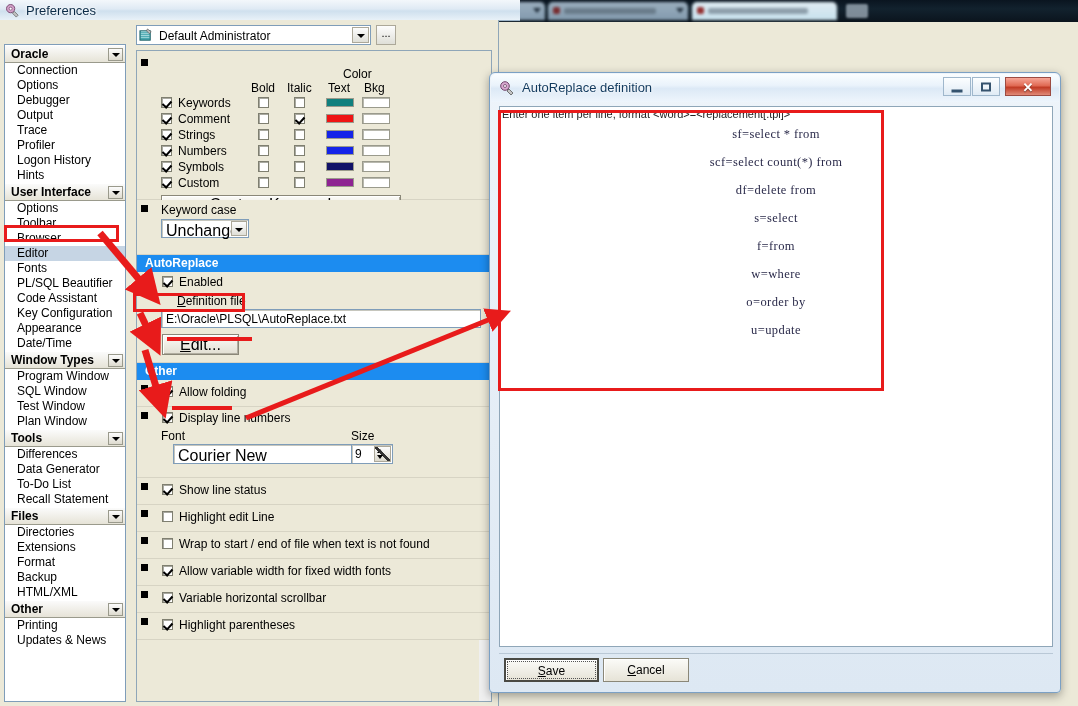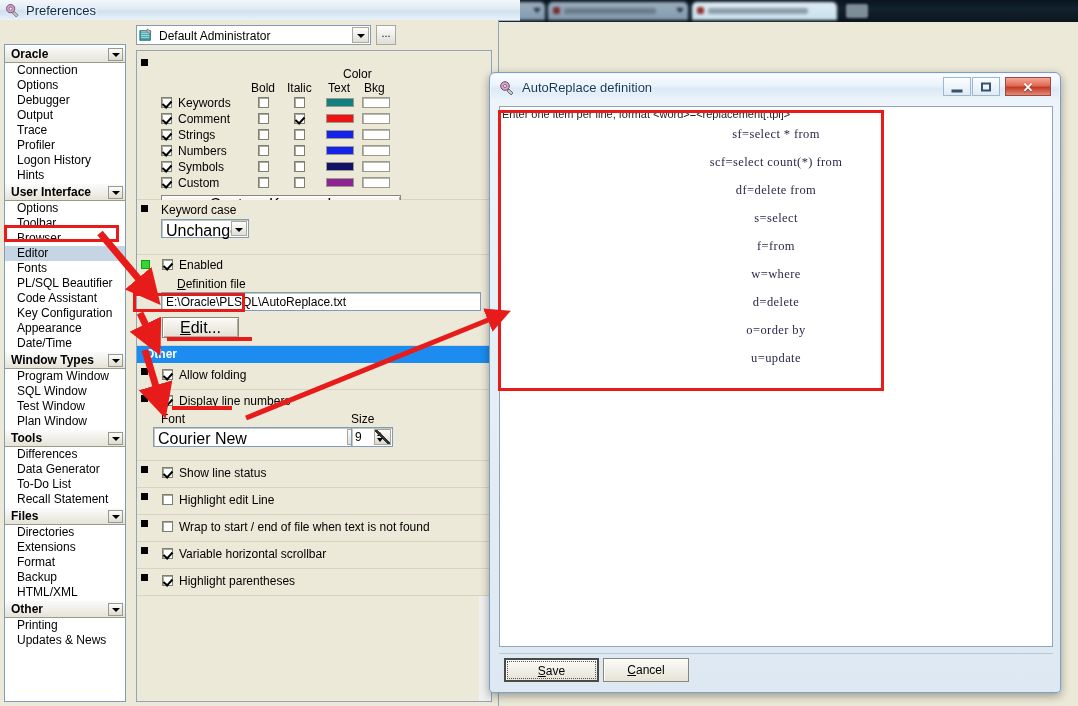--- a/index.html
+++ b/index.html
@@ -330,20 +330,21 @@
 
         <div class="row" style="height:54px;">
           <span class="gutter"></span>
           <span class="rowlbl" style="position:absolute;left:24px;top:3px;">Keyword case</span>
           <div class="combo" style="position:absolute;left:24px;top:19px;width:88px;height:19px;">
             <span class="txt">Unchanged</span>
             <span class="ar"></span>
           </div>
         </div>
 
+        <div class="sect-hdr">AutoReplace</div>
 
         <div class="row" style="height:90px;">
           <span class="gutter green"></span>
           <span class="cbx on" style="position:absolute;left:25px;top:4px;"></span>
           <span class="rowlbl" style="position:absolute;left:42px;top:3px;">Enabled</span>
           <span class="rowlbl" style="position:absolute;left:40px;top:22px;"><u>D</u>efinition file</span>
           <div class="fld" style="position:absolute;left:24px;top:37px;width:320px;height:19px;">E:\Oracle\PLSQL\AutoReplace.txt</div>
           <div class="btn95" style="position:absolute;left:25px;top:62px;width:77px;height:21px;line-height:19px;"><u>E</u>dit...</div>
         </div>
 
@@ -353,21 +354,21 @@
           <span class="gutter"></span>
           <span class="cbx on" style="position:absolute;left:25px;top:6px;"></span>
           <span class="rowlbl" style="position:absolute;left:42px;top:5px;">Allow folding</span>
         </div>
 
         <div class="row" style="height:70px;">
           <span class="gutter"></span>
           <span class="cbx on" style="position:absolute;left:25px;top:5px;"></span>
           <span class="rowlbl" style="position:absolute;left:42px;top:4px;">Display line numbers</span>
           <span class="rowlbl" style="position:absolute;left:24px;top:22px;">Font</span>
-          <div class="combo" style="position:absolute;left:16px;top:37px;width:212px;height:20px;">
+          <div class="combo" style="position:absolute;left:36px;top:37px;width:212px;height:20px;">
             <span class="txt">Courier New</span>
             <span class="ar"></span>
           </div>
           <span class="rowlbl" style="position:absolute;left:214px;top:22px;">Size</span>
           <div class="spin" style="position:absolute;left:214px;top:37px;width:42px;height:20px;">
             <span class="v">9</span>
             <span class="sb">
                 <i></i>
               </span>
           </div>
@@ -384,20 +385,25 @@
           <span class="cbx" style="position:absolute;left:25px;top:6px;"></span>
           <span class="rowlbl" style="position:absolute;left:42px;top:5px;">Highlight edit Line</span>
         </div>
 
         <div class="row" style="height:26px;">
           <span class="gutter"></span>
           <span class="cbx" style="position:absolute;left:25px;top:6px;"></span>
           <span class="rowlbl" style="position:absolute;left:42px;top:5px;">Wrap to start / end of file when text is not found</span>
         </div>
 
+        <div class="row" style="height:26px;">
+          <span class="gutter"></span>
+          <span class="cbx on" style="position:absolute;left:25px;top:6px;"></span>
+          <span class="rowlbl" style="position:absolute;left:42px;top:5px;">Allow variable width for fixed width fonts</span>
+        </div>
 
         <div class="row" style="height:26px;">
           <span class="gutter"></span>
           <span class="cbx on" style="position:absolute;left:25px;top:6px;"></span>
           <span class="rowlbl" style="position:absolute;left:42px;top:5px;">Variable horizontal scrollbar</span>
         </div>
 
         <div class="row" style="height:26px;">
           <span class="gutter"></span>
           <span class="cbx on" style="position:absolute;left:25px;top:6px;"></span>
@@ -434,21 +440,20 @@
 
     <div class="dlg-inner">
       <div class="hint">Enter one item per line, format &lt;word&gt;=&lt;replacement[.tpl]&gt;</div>
       <div class="memo">
         <div>sf=select * from</div>
         <div>scf=select count(*) from</div>
         <div>df=delete from</div>
         <div>s=select</div>
         <div>f=from</div>
         <div>w=where</div>
-        <div>d=delete</div>
         <div>o=order by</div>
         <div>u=update</div>
       </div>
     </div>
 
     <div class="dlg-sep"></div>
   </div>
 
   <div class="dbtn save"><u>S</u>ave</div>
   <div class="dbtn cancel"><u>C</u>ancel</div>

